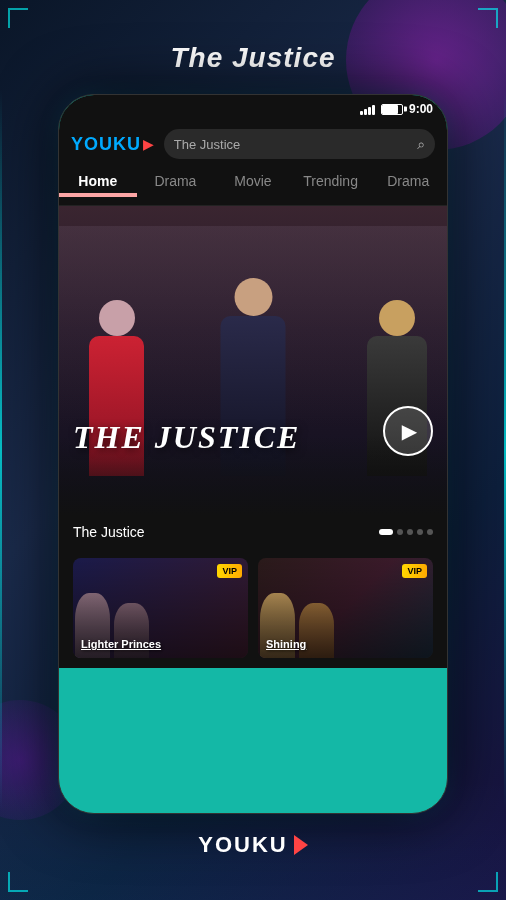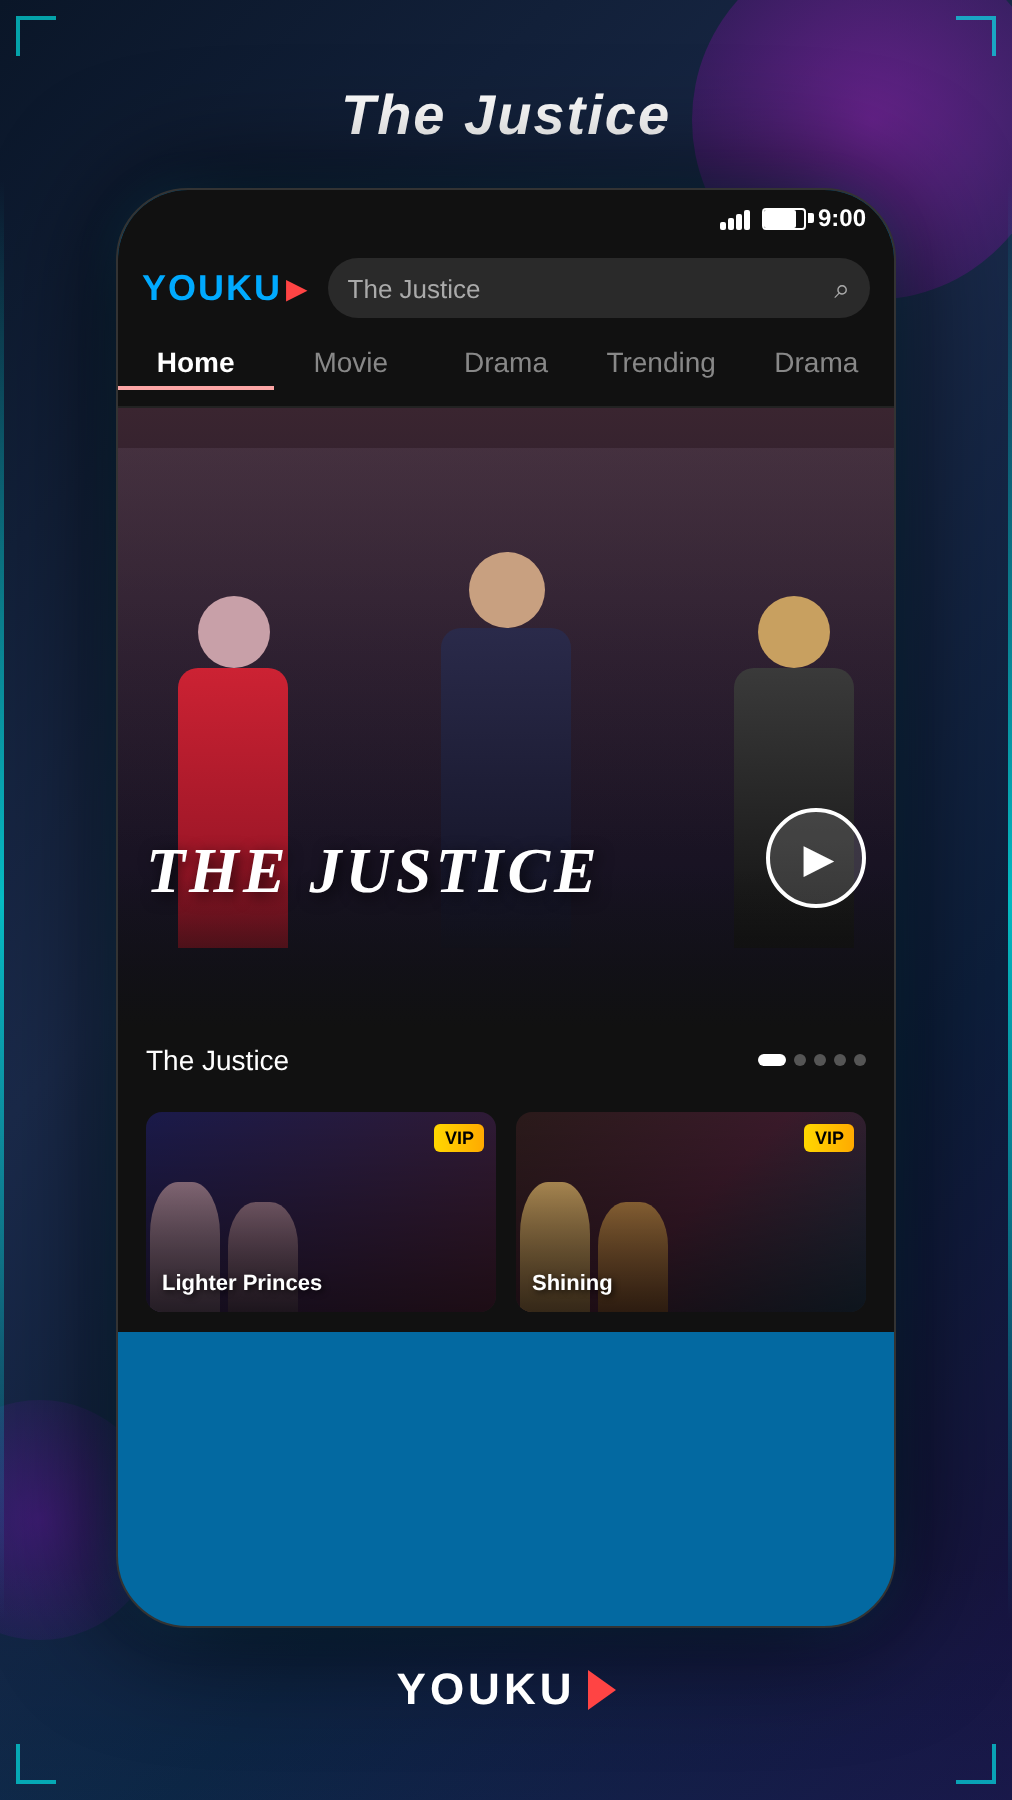--- a/index.html
+++ b/index.html
@@ -70,21 +70,21 @@
       margin-bottom: 20px;
       text-align: center;
       z-index: 10;
       letter-spacing: 1px;
     }
 
     
     .phone-frame {
       width: 390px;
       height: 720px;
-      background: #0369a1;
+      background: #14b8a6;
       border-radius: 36px;
       overflow: hidden;
       position: relative;
       z-index: 10;
       box-shadow: 0 0 60px rgba(0,0,0,0.8), 0 0 20px rgba(0, 200, 255, 0.15);
       border: 1px solid #333;
     }
 
     
     .status-bar {
@@ -191,21 +191,21 @@
     .nav-tab {
       flex: 1;
       text-align: center;
       color: #888;
       font-size: 14px;
       padding: 4px 0;
     }
     .nav-tab.active {
       color: white;
       font-weight: bold;
-      border-bottom: 2px solid #fca5a5;
+      border-bottom: 4px solid #fca5a5;
     }
 
     
     .hero-banner {
       position: relative;
       height: 310px;
       background: linear-gradient(135deg, #2a1a1a 0%, #1a1a2a 100%);
       overflow: hidden;
     }
     .hero-image-placeholder {
@@ -320,20 +320,21 @@
       border-radius: 3px;
     }
     .card-title {
       position: absolute;
       bottom: 8px;
       left: 8px;
       color: white;
       font-size: 11px;
       font-weight: bold;
       text-shadow: 1px 1px 3px rgba(0,0,0,0.8);
+      text-decoration: underline;
     }
     
     .card-figures {
       position: absolute;
       inset: 0;
       display: flex;
       align-items: flex-end;
     }
     .fig {
       width: 35px;
@@ -467,22 +468,22 @@
       <span class="youku-arrow">▶</span>
     </div>
     <div class="search-bar">
       <span class="search-text">The Justice</span>
       <span class="search-icon-box">⌕</span>
     </div>
   </div>
 
   <div class="nav-tabs">
     <div class="nav-tab active">Home</div>
+    <div class="nav-tab">Drama</div>
     <div class="nav-tab">Movie</div>
-    <div class="nav-tab">Drama</div>
     <div class="nav-tab">Trending</div>
     <div class="nav-tab">Drama</div>
   </div>
 
   <div class="hero-banner">
     <div class="hero-image-placeholder">
 
       <div style="position:absolute;inset:0;background:linear-gradient(180deg,#3a2530 0%,#251828 40%,#0f0f1f 100%);"></div>
 
       <div style="position:absolute;top:20px;right:0;left:0;height:200px;background:linear-gradient(to bottom,rgba(100,80,100,0.3),transparent);border-radius:0;"></div>

